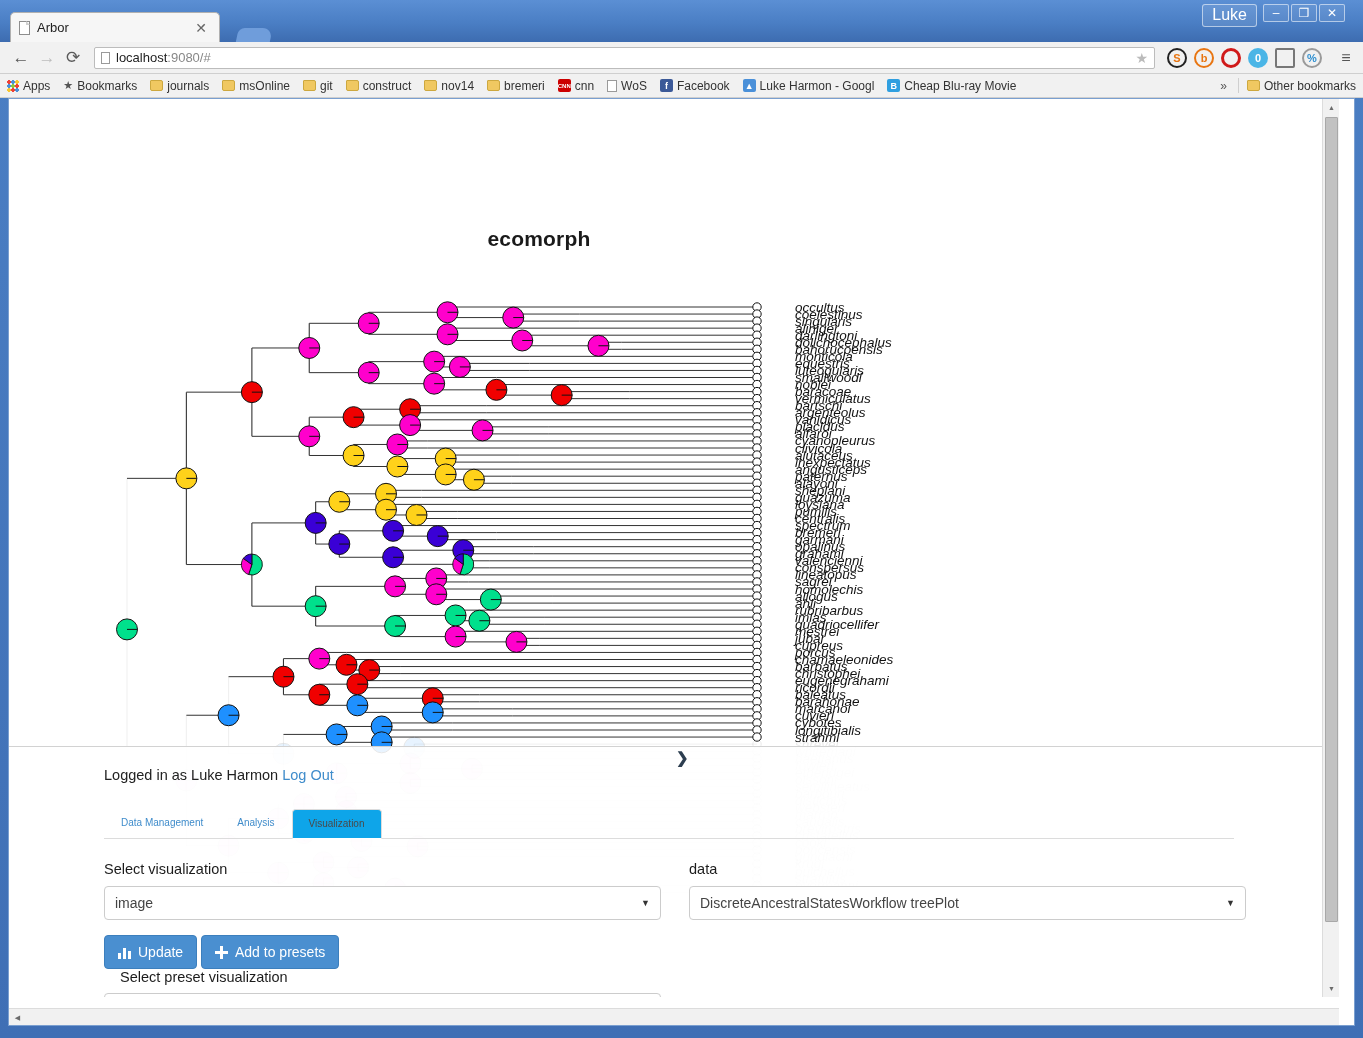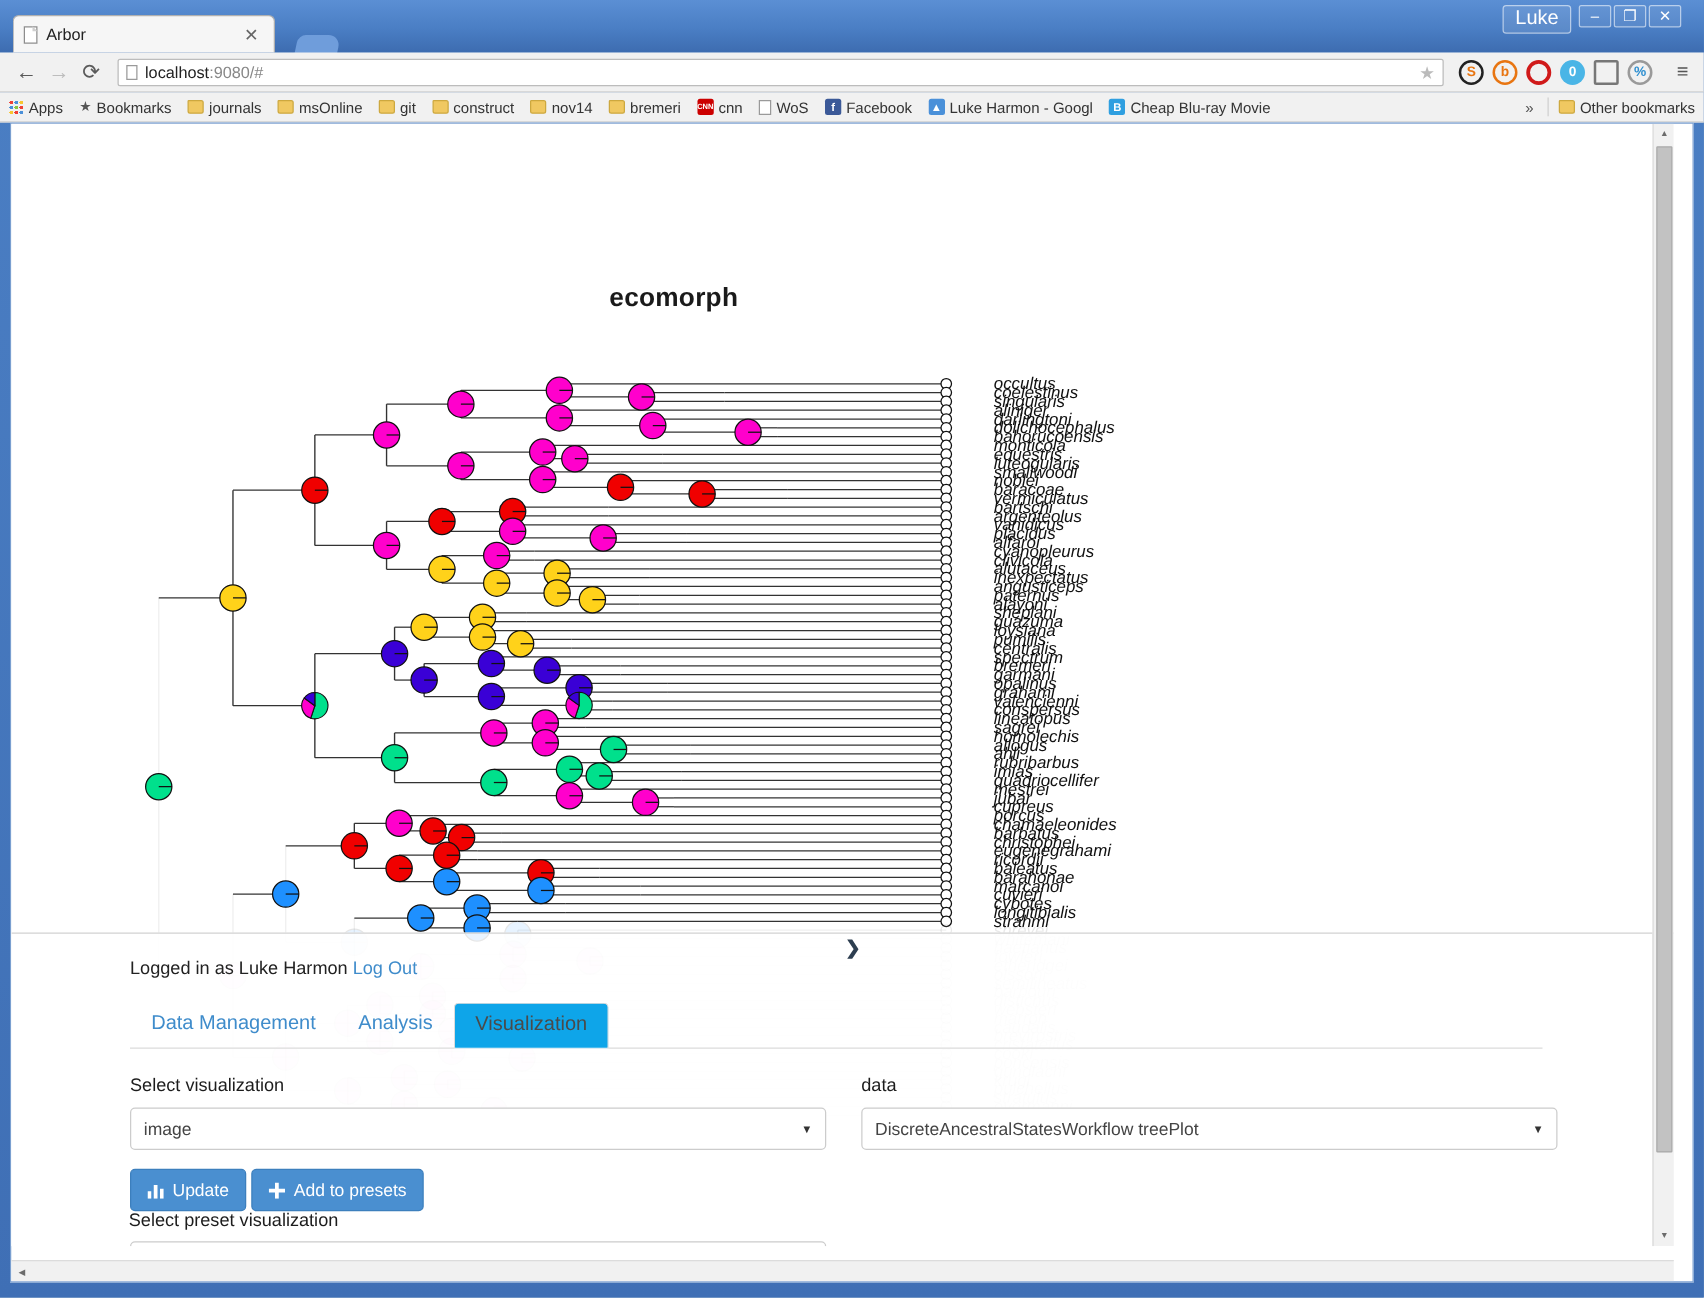--- a/index.html
+++ b/index.html
@@ -105,21 +105,21 @@
   .panel { position:absolute; left:0; bottom:0; width:1330px; height:251px;
            background:rgba(255,255,255,0.90); border-top:1px solid #d2d2d2; overflow:hidden; }
   .panel-inner { position:absolute; inset:0 17px 0 0; }
   .chev-handle { position:absolute; top:2px; left:667px; font-size:15px; color:#2d3e50;
                  font-weight:bold; cursor:pointer; }
   .loginline { position:absolute; top:20px; left:95px; font-size:14.5px; color:#222; }
   .loginline a { color:#3f8ccb; text-decoration:none; }
 
   .tabs { position:absolute; top:59px; left:95px; width:1130px; height:33px;
           border-bottom:1px solid #dcdcdc; display:flex; align-items:flex-end; }
-  .tabs .t { font-size:16px; color:#3f8ccb; padding:8px 16px 9px; cursor:pointer;
+  .tabs .t { font-size:10px; color:#3f8ccb; padding:8px 16px 9px; cursor:pointer;
              border:1px solid transparent; border-radius:4px 4px 0 0; }
   .tabs .t.active { color:#4a4a4a; background:#0ea5e9; border-color:#dcdcdc; border-bottom-color:#fff;
                     margin-bottom:-1px; }
 
   .lbl { position:absolute; font-size:14.5px; font-weight:normal; color:#1c1c1c; }
   .sel { position:absolute; height:34px; background:#fff; border:1px solid #ccc; border-radius:4px;
          display:flex; align-items:center; padding:0 10px; font-size:14px; color:#444; cursor:pointer; }
   .sel .caret { margin-left:auto; font-size:9px; color:#333; }
 
   .btn { position:absolute; height:34px; background:#4a8fd0; border:1px solid #3c7fbd;
@@ -1115,21 +1115,21 @@
             <span>Update</span>
           </div>
           <div class="btn" style="top:188px;left:192px;">
             <svg width="13" height="13" viewBox="0 0 13 13">
                 <rect x="5" y="0" width="3" height="13" fill="#fff"></rect>
                 <rect x="0" y="5" width="13" height="3" fill="#fff"></rect>
               </svg>
             <span>Add to presets</span>
           </div>
 
-          <div class="lbl" style="top:222px;left:94px;">Select preset visualization</div>
+          <div class="lbl" style="top:222px;left:111px;">Select preset visualization</div>
 
           <div class="sel" style="top:246px;left:95px;width:557px;">
             <span></span>
 
           </div>
 
         </div>
         <div class="pscroll">
           <div class="arrowbtn" style="top:0;">▲</div>
           <div class="pthumb"></div>

